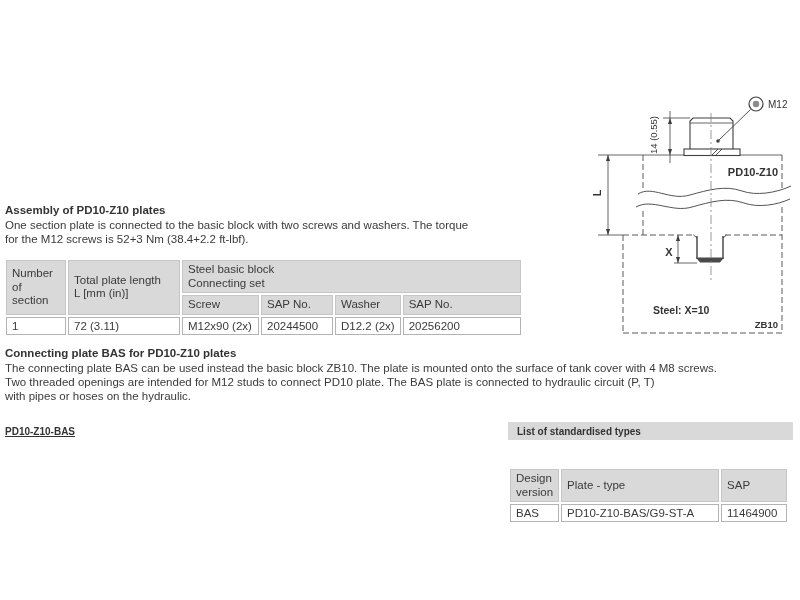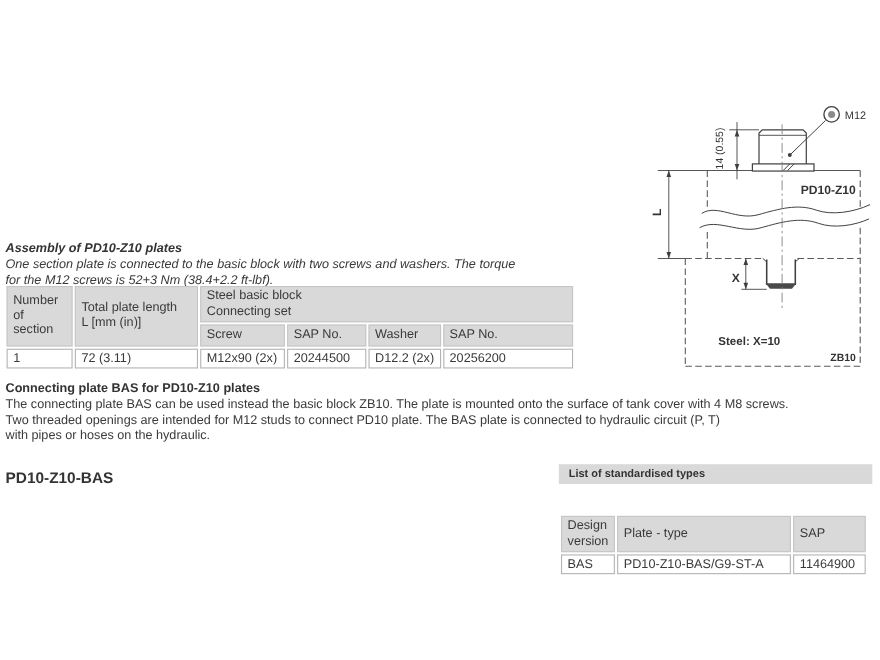--- a/index.html
+++ b/index.html
@@ -10,21 +10,21 @@
   .sec h3{margin:0;font-size:11.5px;line-height:15px;font-weight:bold;color:#333;}
 
   
   table.cat{border-collapse:separate;border-spacing:2px;font-size:11.5px;color:#3a3a3a;table-layout:fixed;}
   table.cat th{background:#d9d9d9;border:1px solid #c6c6c6;font-weight:normal;text-align:left;
                padding:2px 5px;vertical-align:middle;white-space:pre-line;line-height:13.5px;}
   table.cat td{background:#fff;border:1px solid #b3b3b3;padding:1px 5px;vertical-align:middle;
                white-space:nowrap;line-height:14px;}
 
   .tbl1{position:absolute;left:4px;top:258px;}
-  .bas-label{position:absolute;left:5px;top:426px;font-size:14px;font-weight:bold;color:#333;}
+  .bas-label{position:absolute;left:5px;top:426px;font-size:10px;font-weight:bold;color:#333;text-decoration:underline;}
 
   .right-block{position:absolute;left:508px;top:422px;width:285px;}
   .banner{background:#d9d9d9;color:#333;font-size:10px;font-weight:bold;padding:4px 9px 3px 9px;}
   .tbl2{margin-top:27px;}
 
   svg text{font-family:"Liberation Sans",sans-serif;fill:#333;}
   .drawing{position:absolute;left:590px;top:85px;}
 </style>
 </head>
 <body>
@@ -103,21 +103,21 @@
       <line x1="84" y1="178" x2="107" y2="178"></line>
     </g>
     <polygon points="88,150 85.9,156 90.1,156" fill="#3f3f3f"></polygon>
     <polygon points="88,178 85.9,172 90.1,172" fill="#3f3f3f"></polygon>
     <text x="79" y="171" font-size="11" font-weight="bold" text-anchor="middle">X</text>
 
     <text x="63" y="229" font-size="10.5" font-weight="bold">Steel: X=10</text>
     <text x="188" y="243" font-size="9.5" font-weight="bold" text-anchor="end">ZB10</text>
   </svg>
 
-  <div class="sec" style="left:5px;top:219px;font-style:italic;">
+  <div class="sec" style="left:5px;top:203px;">
     <h3>Assembly of PD10-Z10 plates</h3>
     <div>One section plate is connected to the basic block with two screws and washers. The torque</div>
     <div>for the M12 screws is 52+3 Nm (38.4+2.2 ft-lbf).</div>
   </div>
 
   <table class="cat tbl1">
     <colgroup>
       <col style="width:60px">
         <col style="width:112px">
         <col style="width:77px">

